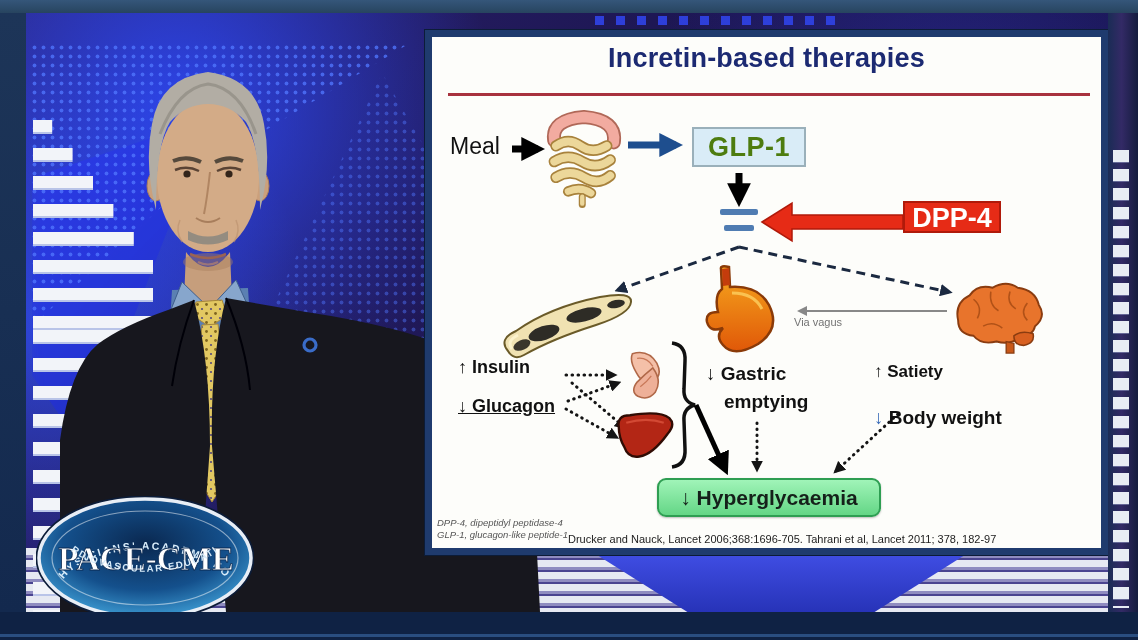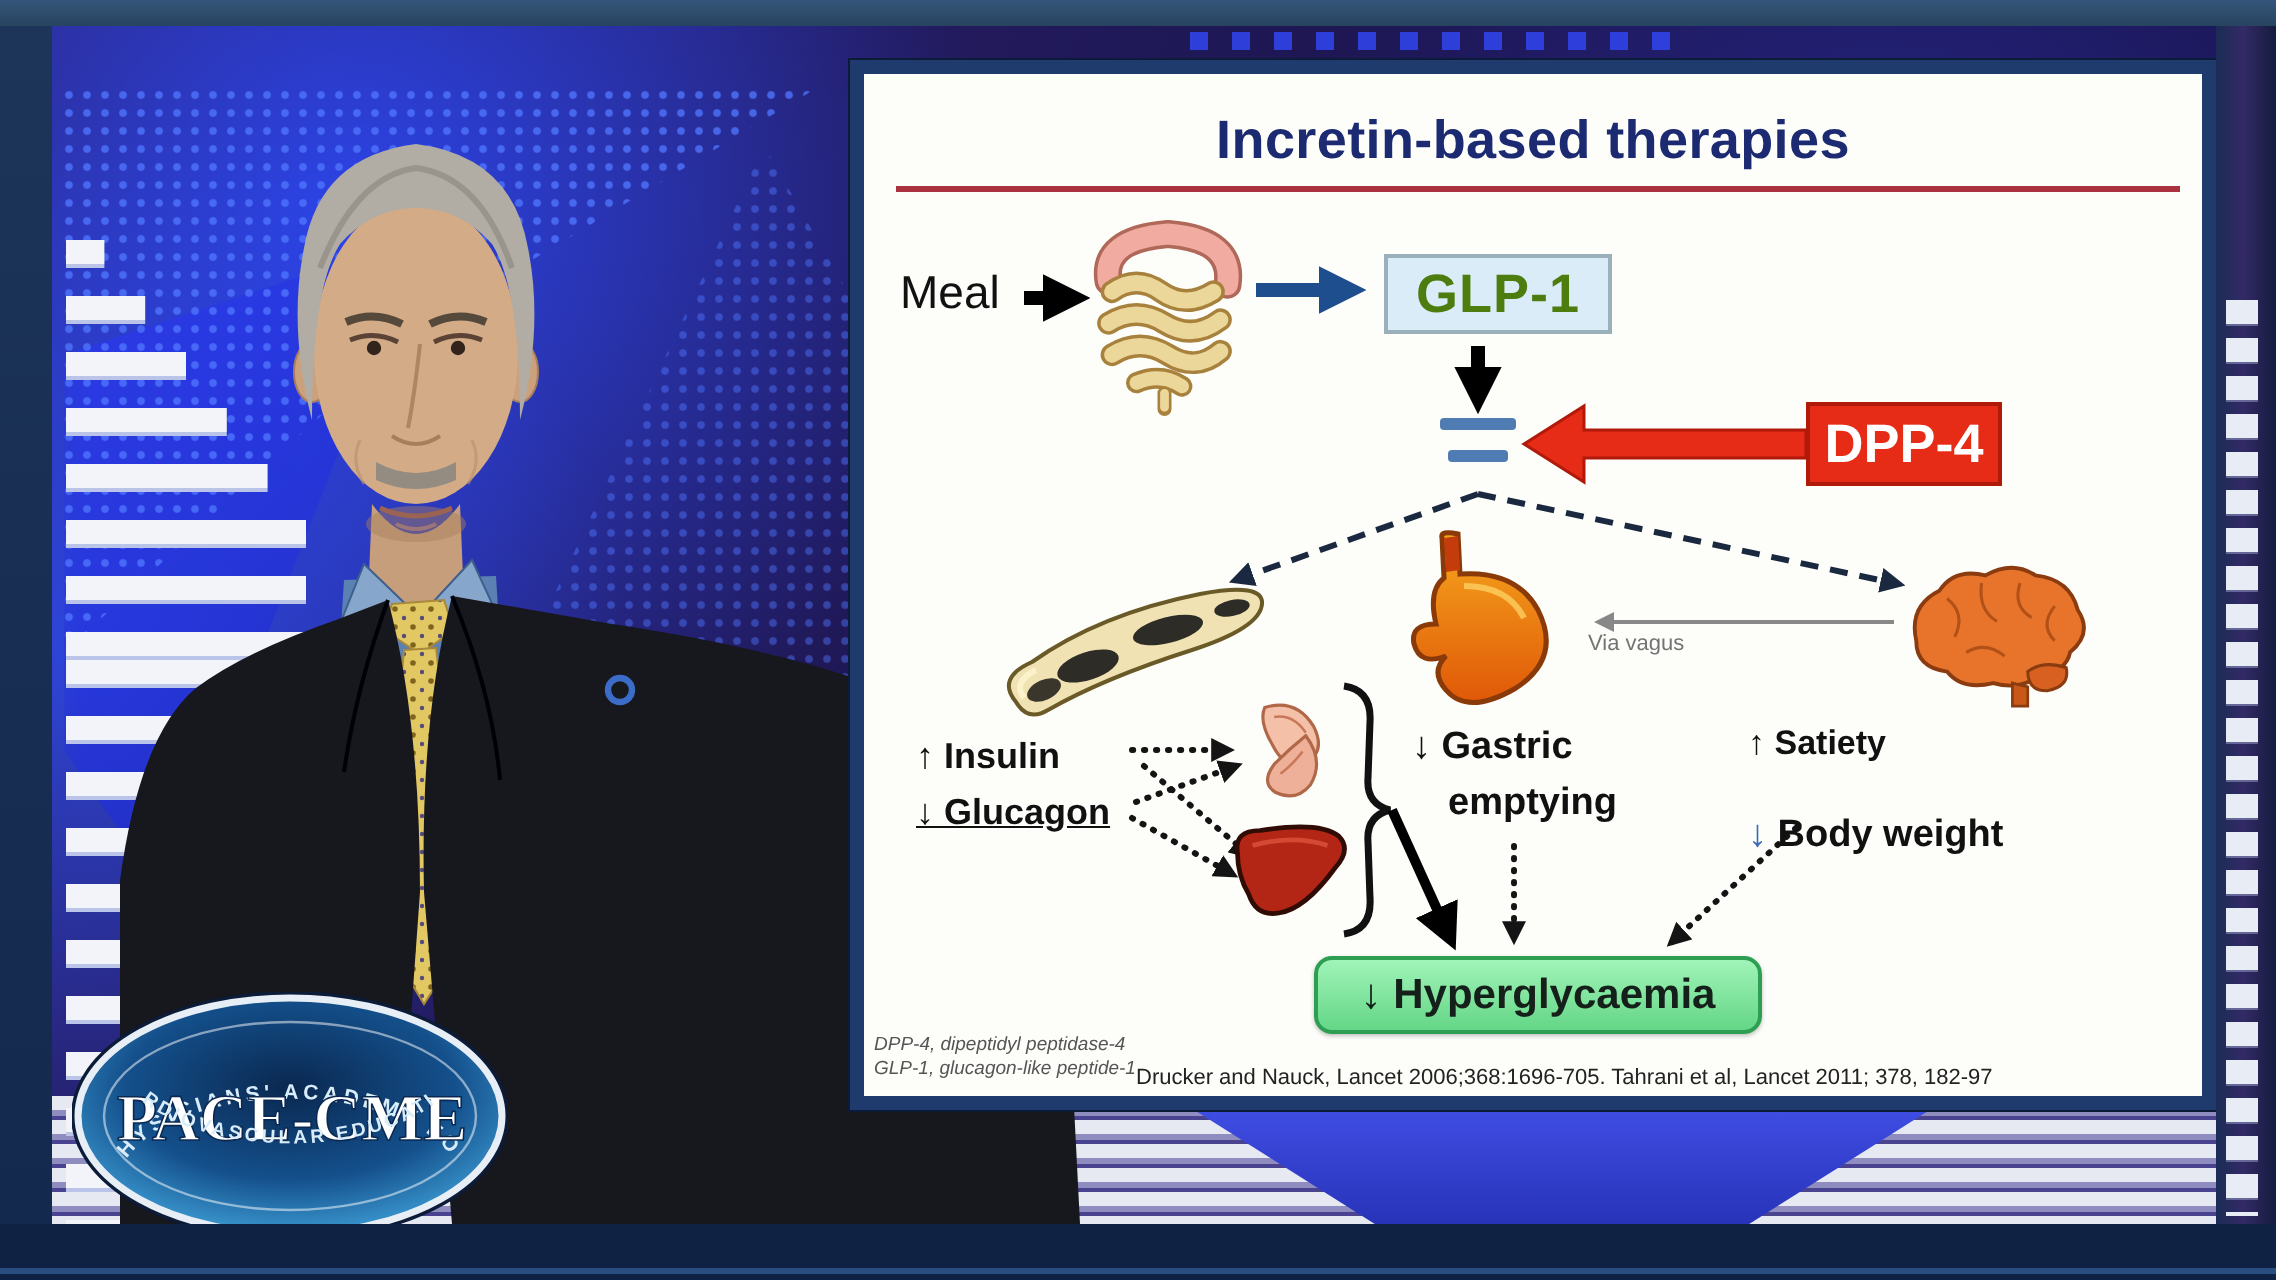--- a/index.html
+++ b/index.html
@@ -46,35 +46,35 @@
       background:repeating-linear-gradient(180deg,#e6e9f2 0 7px,#8f8cc0 7px 10px,#4a4490 10px 12px);}
   .band-diamond{position:absolute;left:560px;top:0;width:390px;height:64px;
       background:linear-gradient(180deg,#4250e8,#2733b8);
       clip-path:polygon(0 0,100% 0,74% 100%,26% 100%);}
   .presenter{position:absolute;left:34px;top:1px;width:480px;height:598px;z-index:4;}
   .logo{position:absolute;left:10px;top:483px;width:218px;height:124px;z-index:6;}
   
   .slide{position:absolute;left:425px;top:30px;width:683px;height:525px;z-index:5;
       border:7px solid #1f3b6e;background:#fdfdfa;box-shadow:0 0 0 1px #0c1c38;}
   .slide-title{position:absolute;left:0;top:6px;width:100%;text-align:center;
-      font-size:27px;font-weight:700;color:#1c2a72;letter-spacing:.2px;z-index:2;margin-top:12px;}
+      font-size:27px;font-weight:700;color:#1c2a72;letter-spacing:.2px;z-index:2;}
   .red-rule{position:absolute;left:16px;top:56px;width:642px;height:3px;background:#a8323e;z-index:2;}
   .diagram-lines{position:absolute;left:0;top:0;width:669px;height:511px;z-index:1;}
   .organ{position:absolute;z-index:1;}
   .t{position:absolute;color:#111;z-index:2;white-space:nowrap;}
   .meal{left:18px;top:96px;font-size:23px;}
   .glp1-box{position:absolute;left:260px;top:90px;width:114px;height:40px;z-index:2;
       background:#d9ecf7;border:2px solid #9ab0ba;display:flex;align-items:center;justify-content:center;
       font-size:27px;font-weight:700;color:#4d7c0f;letter-spacing:.5px;}
-  .dpp4-box{position:absolute;left:471px;top:164px;width:98px;height:42px;z-index:2;
-      background:#e62b16;border:2px solid #b01a0a;display:flex;align-items:center;justify-content:center;
+  .dpp4-box{position:absolute;left:471px;top:164px;width:98px;height:32px;z-index:2;
+      background:#e62b16;border:2px solid #b01a0a;display:flex;align-items:flex-start;justify-content:center;
       font-size:27px;font-weight:700;color:#ffffff;}
   .viavagus{left:362px;top:279px;font-size:11px;color:#737373;}
   .fx{font-weight:700;}
-  .insulin{left:26px;top:331px;font-size:18px;text-align:right;}
+  .insulin{left:26px;top:320px;font-size:18px;text-align:right;}
   .glucagon{left:26px;top:359px;font-size:18px;text-decoration:underline;}
   .gastric1{left:274px;top:326px;font-size:19px;}
   .gastric2{left:292px;top:354px;font-size:19px;}
   .satiety{left:442px;top:325px;font-size:17px;text-align:right;}
   .bodyw{left:442px;top:370px;font-size:19px;}
   .blue-arrow-char{color:#3a6cb8;}
   .green-box{position:absolute;left:225px;top:441px;width:224px;height:39px;z-index:2;
       background:linear-gradient(180deg,#a0f4b8,#64d686);border:2px solid #2e9e52;border-radius:9px;
       display:flex;align-items:center;justify-content:center;font-size:21px;font-weight:700;color:#15201a;
       box-shadow:0 1px 2px rgba(0,0,0,.25);}

